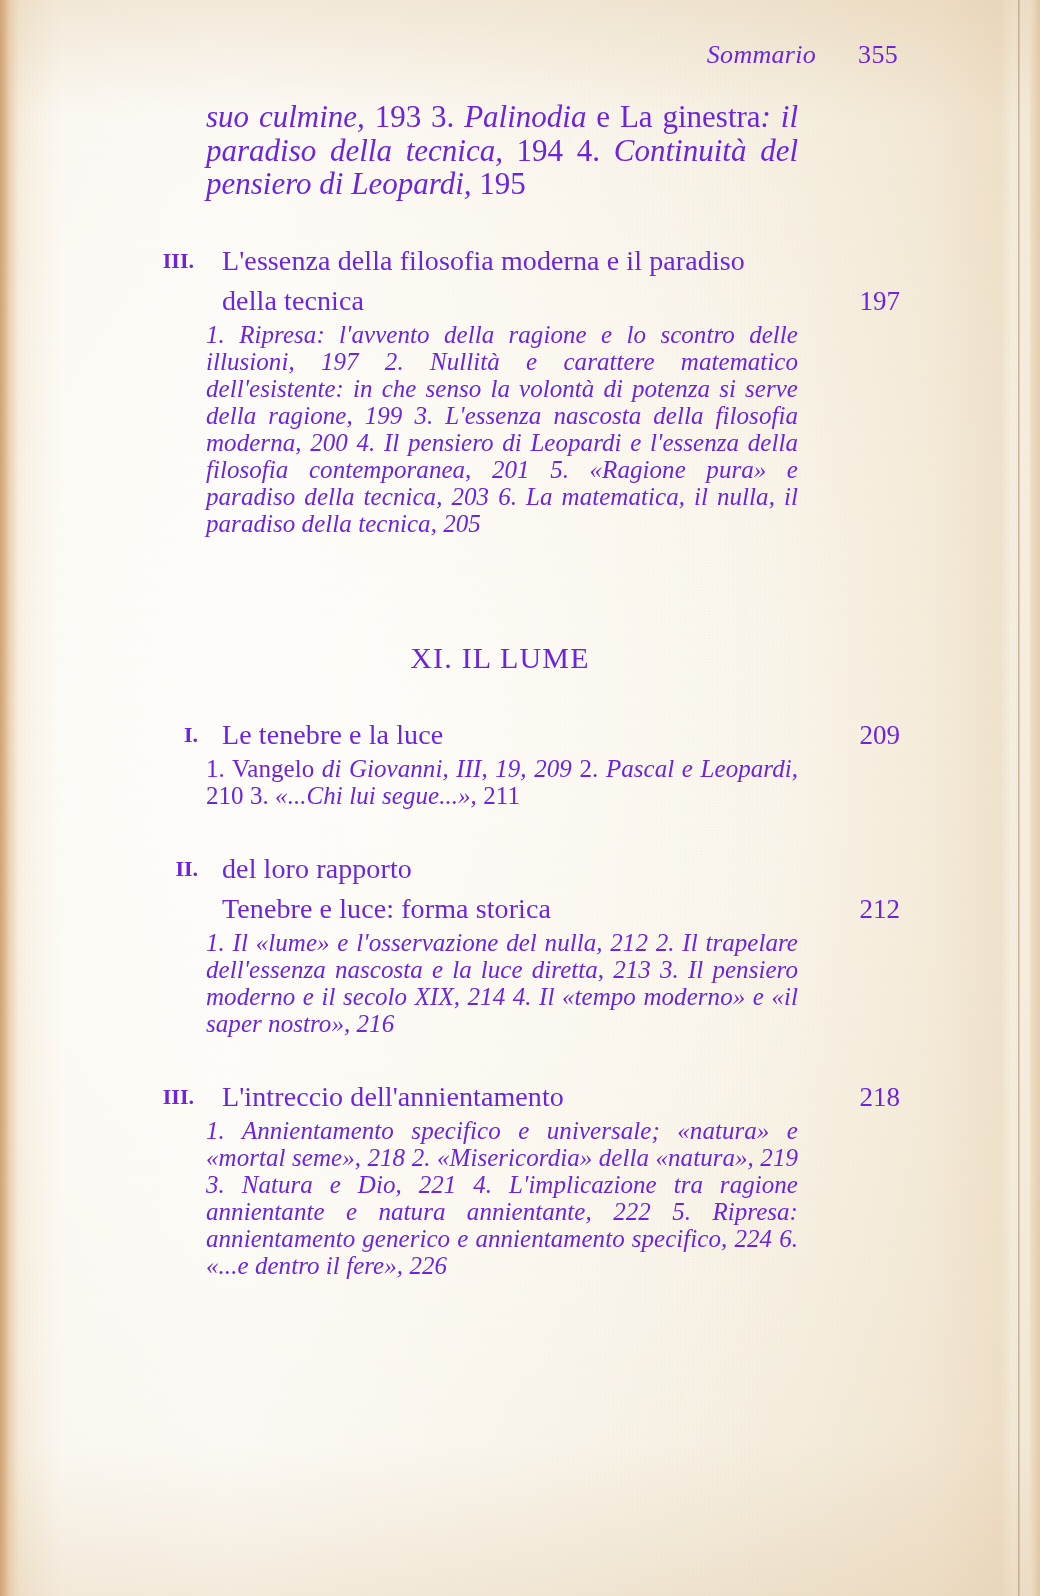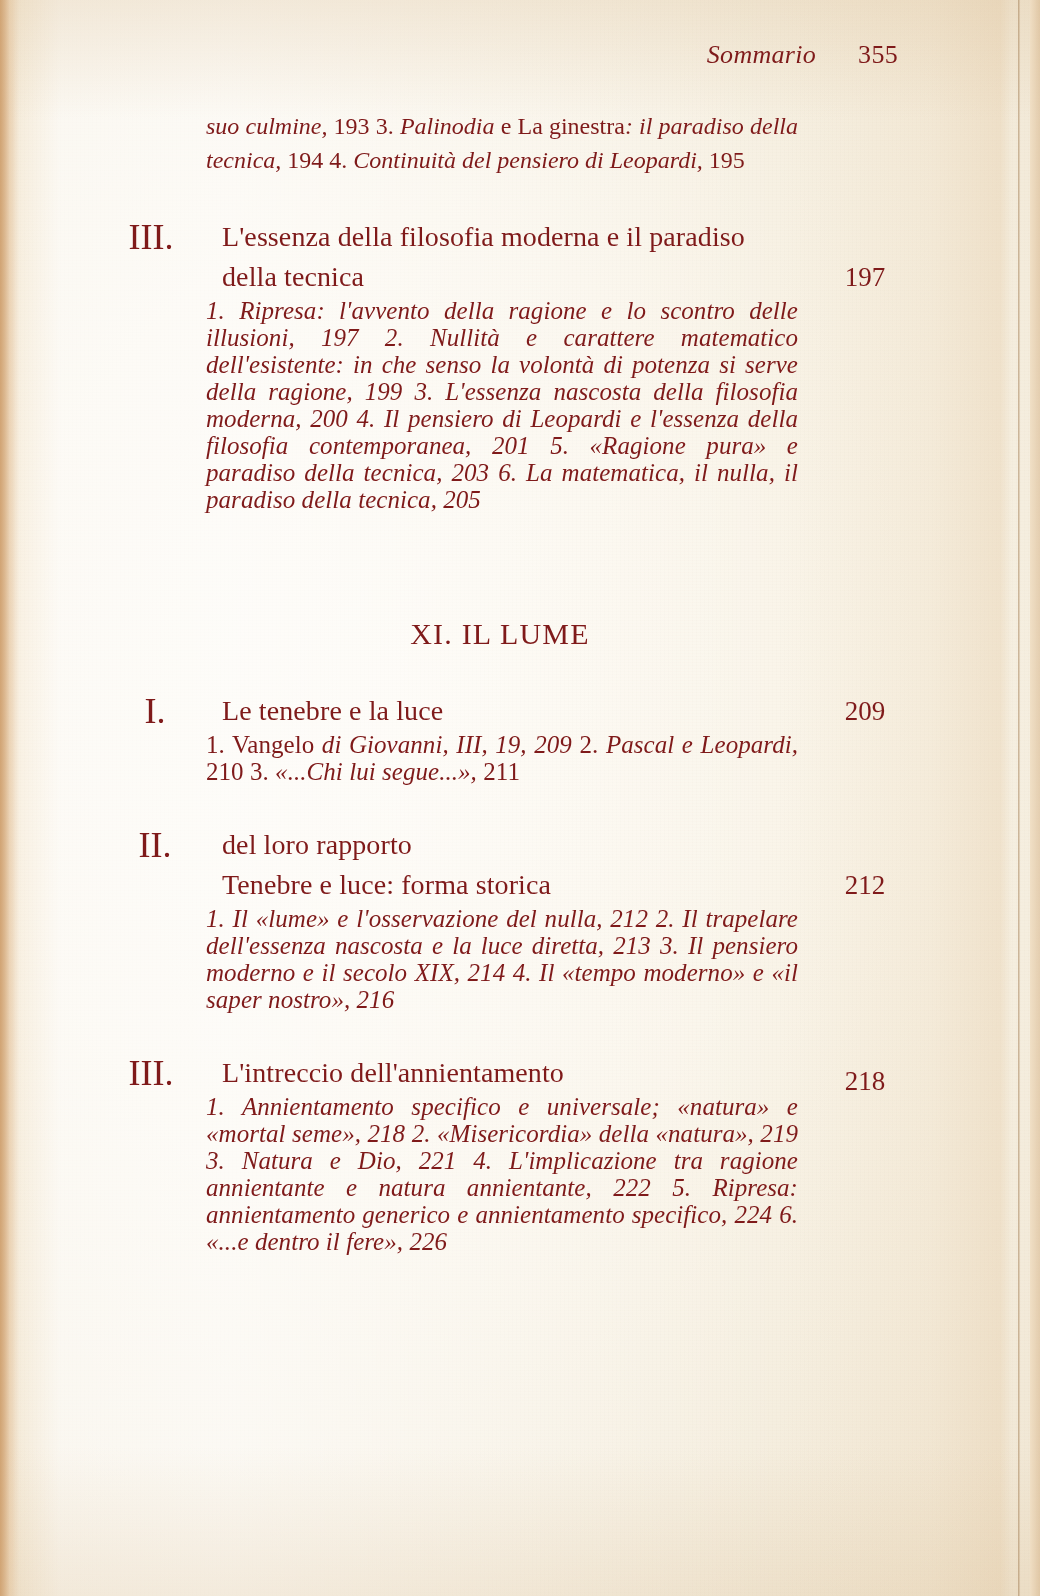--- a/index.html
+++ b/index.html
@@ -89,21 +89,21 @@
     background: linear-gradient(to right, rgba(205,158,108,0.75), rgba(233,205,170,0.35) 60%, rgba(255,255,255,0) 100%);
     pointer-events: none;
   }
 
   
   .content {
     position: absolute;
     left: 0; top: 0;
     width: 1040px;
     height: 1236px;
-    color: #7f1d1d;
+    color: #6d28d9;
   }
 
   .running-head {
     position: absolute;
     top: 40px;
     left: 0;
     width: 898px;
     text-align: right;
     font-size: 26px;
     letter-spacing: 0.3px;
@@ -127,36 +127,37 @@
   .entry {
     position: relative;
     display: block;
     margin-bottom: 0;
   }
   .numeral {
     position: absolute;
     left: 0;
     top: 0;
     width: 86px;
-    text-align: center;
-    font-size: 36px;
+    text-align: right;
+    font-size: 22px;
     line-height: 40px;
+    font-weight: bold;
   }
   .numeral.ind-1 { padding-left: 12px; }
   .numeral.ind-3 { padding-left: 8px; }
 
   .entry-body {
     margin-left: 106px;
     width: 592px;
   }
   .folio {
     position: absolute;
     right: 0;
     width: 70px;
-    text-align: center;
+    text-align: right;
     font-size: 27px;
     line-height: 40px;
   }
 
   .title-line {
     font-size: 28px;
     line-height: 40px;
     letter-spacing: 0.1px;
     margin-left: 16px;
   }
@@ -167,27 +168,26 @@
     font-style: italic;
     text-align: justify;
     text-justify: inter-word;
     letter-spacing: 0.05px;
     hyphens: manual;
   }
   .sub .rm { font-style: normal; }
 
   
   .contin {
-    font-size: 24px;
+    font-size: 31px;
     line-height: 33.6px;
     font-style: italic;
     text-align: justify;
     margin-left: 106px;
     width: 592px;
-    margin-top: 10px;
   }
   .contin .rm { font-style: normal; }
 
   .part-title {
     margin-top: 8px;
     text-align: center;
     font-size: 30px;
     letter-spacing: 1.2px;
     font-style: normal;
   }
@@ -261,21 +261,21 @@
           <div class="title-line">del loro rapporto</div>
           <div class="title-line">Tenebre e luce: forma storica</div>
           <div class="sub">1. Il «lume» e l'osservazione del nulla, 212   2. Il trapelare dell'essenza nascosta e la luce diretta, 213   3. Il pensiero moderno e il secolo XIX, 214   4. Il «tempo moderno» e «il saper nostro», 216</div>
         </div>
       </div>
 
       <div class="gap-md"></div>
 
       <div class="entry">
         <div class="numeral ind-3">III.</div>
-        <div class="folio" style="top:8px">218</div>
+        <div class="folio" style="top:0px">218</div>
         <div class="entry-body">
           <div class="title-line">L'intreccio dell'annientamento</div>
           <div class="sub">1. Annientamento specifico e universale; «natura» e «mortal seme», 218   2. «Misericordia» della «natura», 219   3. Natura e Dio, 221   4. L'implicazione tra ragione annientante e natura annientante, 222   5. Ripresa: annientamento generico e annientamento specifico, 224   6. «...e dentro il fere», 226</div>
         </div>
       </div>
 
     </div>
   </div>
 </div>
 

